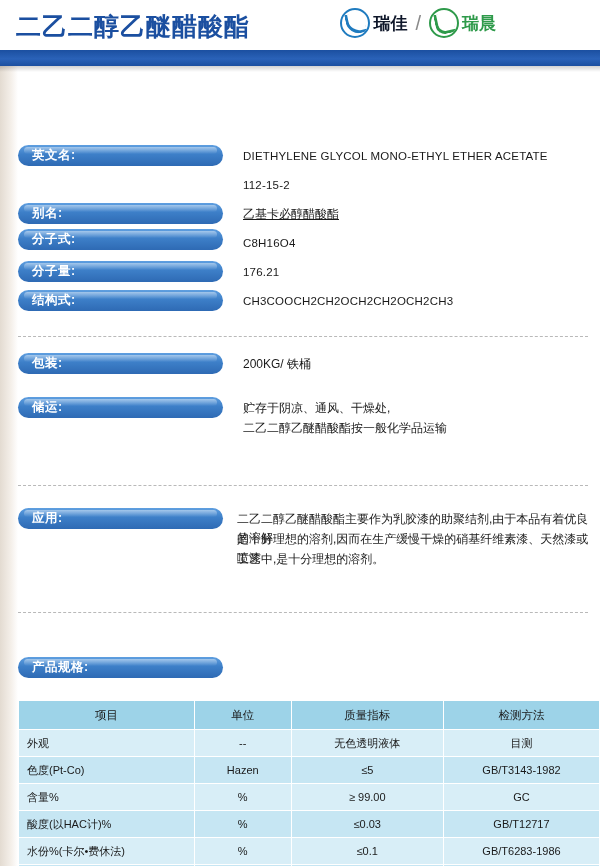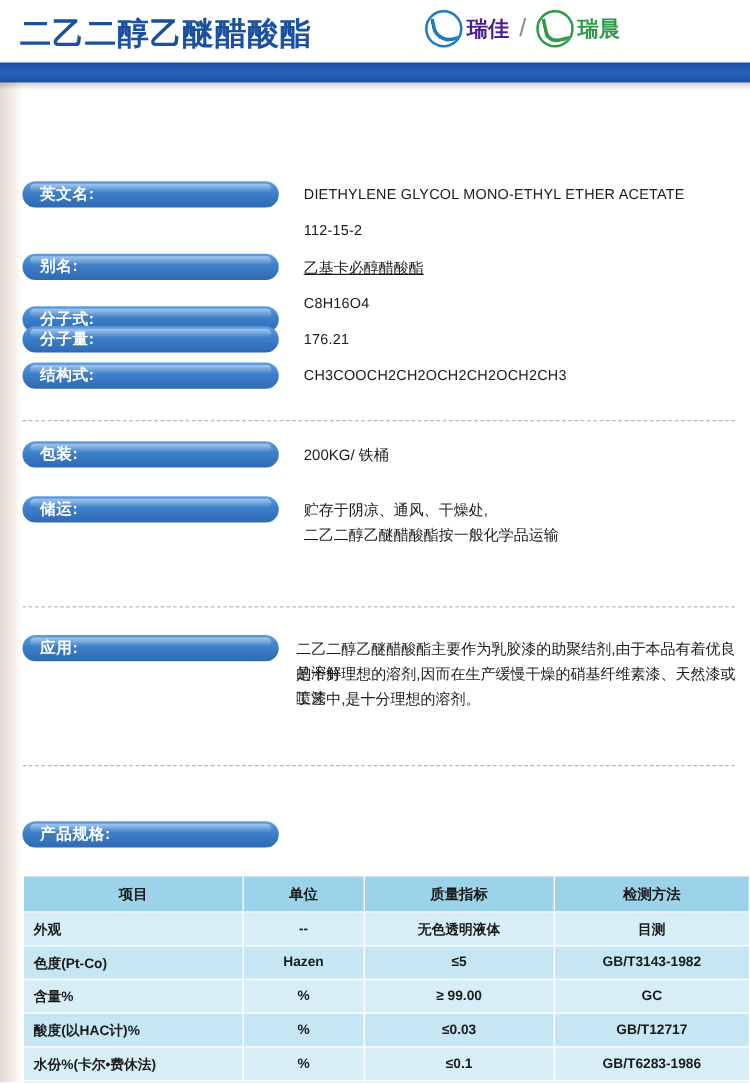--- a/index.html
+++ b/index.html
@@ -74,21 +74,21 @@
     transform: rotate(-12deg);
   }
   .logo-mark.green .swoosh {
     border-left-color: #2e9a4a;
     border-bottom-color: #2e9a4a;
     border-radius: 0 0 3px 10px;
   }
   .logo-text {
     font-size: 17px;
     font-weight: bold;
-    color: #4c1d95;
+    color: #0f172a;
     letter-spacing: 0px;
   }
   .logo-text.green { color: #2e9a4a; }
   .logo-sep {
     font-size: 20px;
     color: #8a8a8a;
     margin: 0 2px;
     font-weight: 300;
   }
   
@@ -168,21 +168,21 @@
     width: 582px;
     border-collapse: collapse;
     font-size: 11px;
   }
   .spec-table th, .spec-table td {
     border: 1px solid #ffffff;
     text-align: center;
     height: 26px;
     padding: 0 2px;
     color: #1a1a1a;
-    font-weight: bold;
+    font-weight: normal;
   }
   .spec-table thead th {
     background: #9dd3e8;
     font-size: 11.5px;
     height: 28px;
   }
   .spec-table tbody td {
     background: #d8eef7;
   }
   .spec-table tbody tr:nth-child(even) td {
@@ -231,21 +231,21 @@
   <div class="band-shadow"></div>
 
   <div class="pill" style="left:18px; top:145px;">英文名:</div>
   <div class="value en" style="left:243px; top:147px;">DIETHYLENE GLYCOL MONO-ETHYL ETHER ACETATE</div>
 
   <div class="value en" style="left:243px; top:176px;">112-15-2</div>
 
   <div class="pill" style="left:18px; top:203px;">别名:</div>
   <div class="value" style="left:243px; top:205px;text-decoration:underline;">乙基卡必醇醋酸酯</div>
 
-  <div class="pill" style="left:18px; top:245px;">分子式:</div>
+  <div class="pill" style="left:18px; top:229px;">分子式:</div>
   <div class="value en" style="left:243px; top:234px;">C8H16O4</div>
 
   <div class="pill" style="left:18px; top:261px;">分子量:</div>
   <div class="value en" style="left:243px; top:263px;">176.21</div>
 
   <div class="pill" style="left:18px; top:290px;">结构式:</div>
   <div class="value en" style="left:243px; top:292px;">CH3COOCH2CH2OCH2CH2OCH2CH3</div>
 
   <div class="dashed" style="top:336px;"></div>
 

